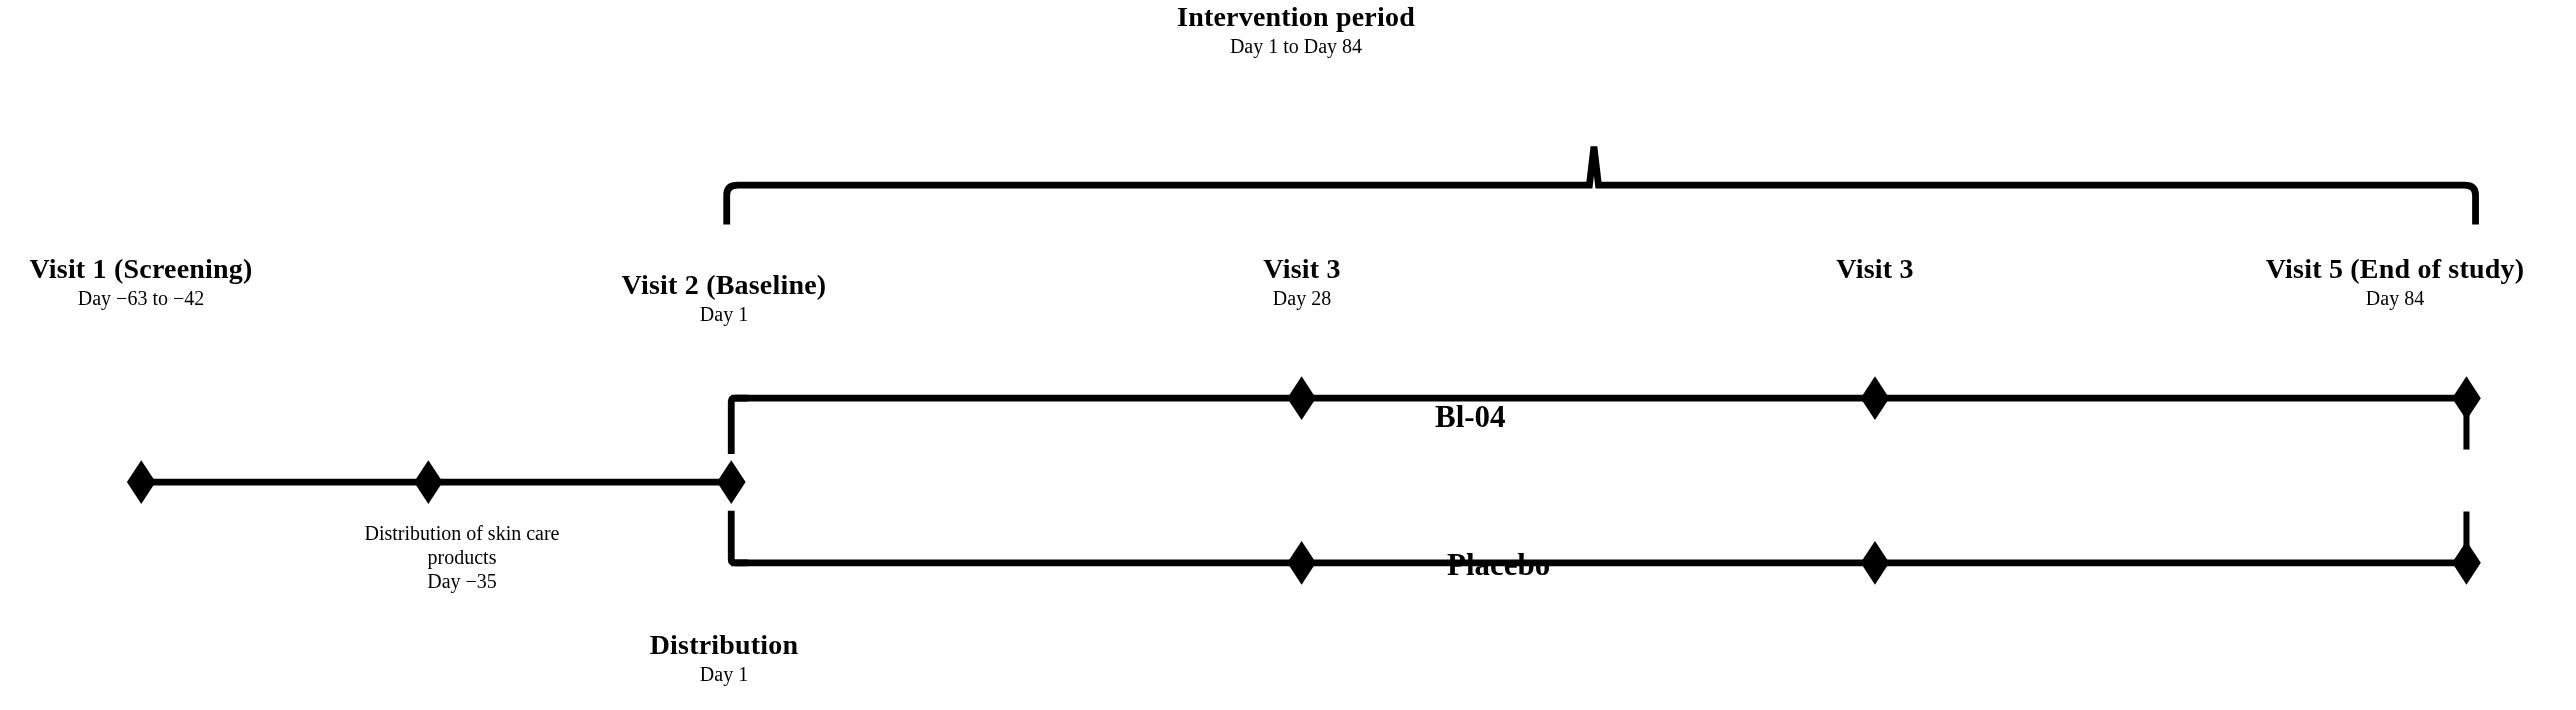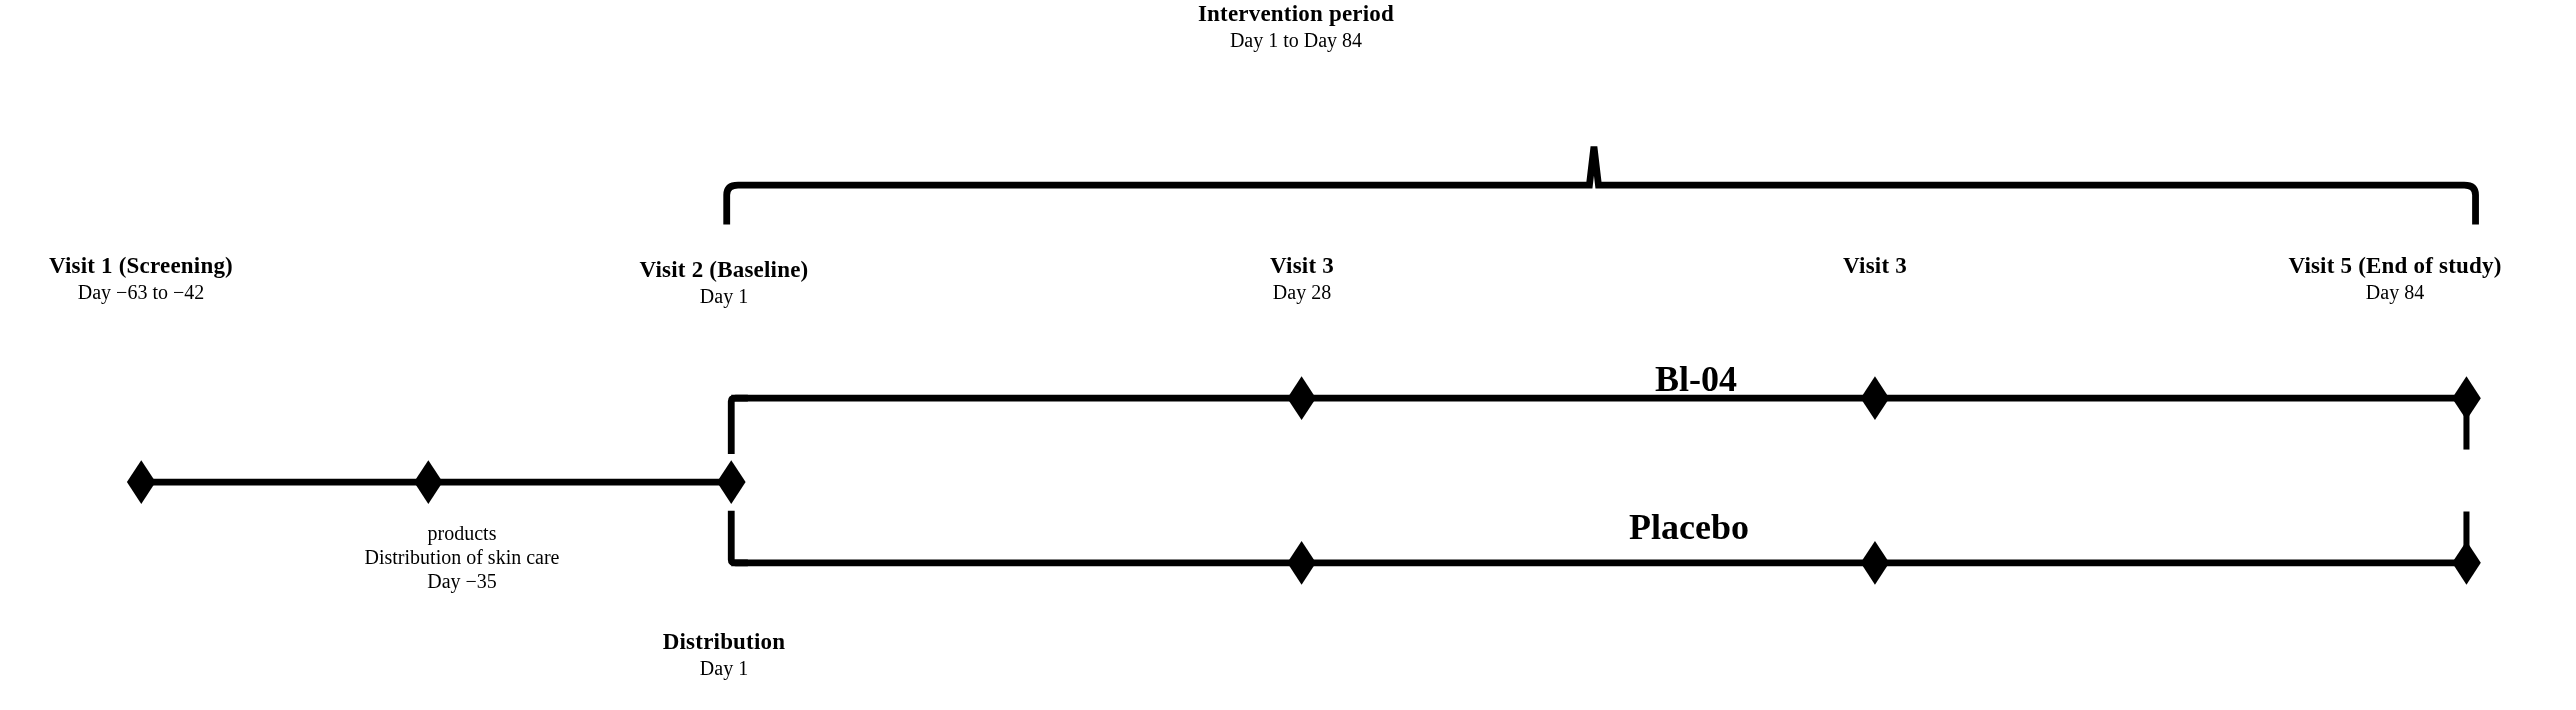--- a/index.html
+++ b/index.html
@@ -19,39 +19,40 @@
   .lbl {
     position: absolute;
     text-align: center;
     line-height: 1.22;
     white-space: nowrap;
     color: #000;
   }
   .lbl .t1 {
     display: block;
     font-weight: bold;
-    font-size: 23px;
+    font-size: 28px;
     letter-spacing: 0.2px;
   }
   .lbl .t2 {
     display: block;
     font-weight: normal;
     font-size: 20px;
   }
   .lbl.wrapped {
     white-space: normal;
   }
   .lbl.wrapped .t2 { line-height: 1.20; }
 
   .armlabel {
     position: absolute;
-    text-align: right;
+    text-align: left;
     font-weight: bold;
-    font-size: 36px;
+    font-size: 31px;
     white-space: nowrap;
+    margin-top: 41px;
   }
 
   svg.overlay {
     position: absolute;
     left: 0;
     top: 0;
     width: 2576px;
     height: 711px;
     pointer-events: none;
   }
@@ -81,21 +82,21 @@
   <div class="lbl" style="left:1296px; top:0px; width:514px; transform:translateX(-50%);">
     <span class="t1">Intervention period</span>
     <span class="t2">Day 1 to Day 84</span>
   </div>
 
   <div class="lbl" style="left:141px; top:252px; width:483px; transform:translateX(-50%);">
     <span class="t1">Visit 1 (Screening)</span>
     <span class="t2">Day −63 to −42</span>
   </div>
 
-  <div class="lbl" style="left:724px; top:256px; width:423px; transform:translateX(-50%);">
+  <div class="lbl" style="left:724px; top:268px; width:423px; transform:translateX(-50%);">
     <span class="t1">Visit 2 (Baseline)</span>
     <span class="t2">Day 1</span>
   </div>
 
   <div class="lbl" style="left:1302px; top:252px; width:347px; transform:translateX(-50%);">
     <span class="t1">Visit 3</span>
     <span class="t2">Day 28</span>
   </div>
 
   <div class="lbl" style="left:1875px; top:252px; width:347px; transform:translateX(-50%);">
@@ -109,22 +110,22 @@
 
   <div class="armlabel" style="left:1586px; top:358px; width:302px; transform:translateX(-50%);">
     <span>Bl-04</span>
   </div>
 
   <div class="armlabel" style="left:1598px; top:506px; width:302px; transform:translateX(-50%);">
     <span>Placebo</span>
   </div>
 
   <div class="lbl wrapped" style="left:462px; top:521px; width:393px; transform:translateX(-50%);">
+    <span class="t2">Distribution of skin care</span>
     <span class="t2">products</span>
-    <span class="t2">Distribution of skin care</span>
     <span class="t2">Day −35</span>
   </div>
 
   <div class="lbl" style="left:724px; top:628px; width:423px; transform:translateX(-50%);">
     <span class="t1">Distribution</span>
     <span class="t2">Day 1</span>
   </div>
 
   <svg class="overlay" viewBox="0 0 3410 941">
 

